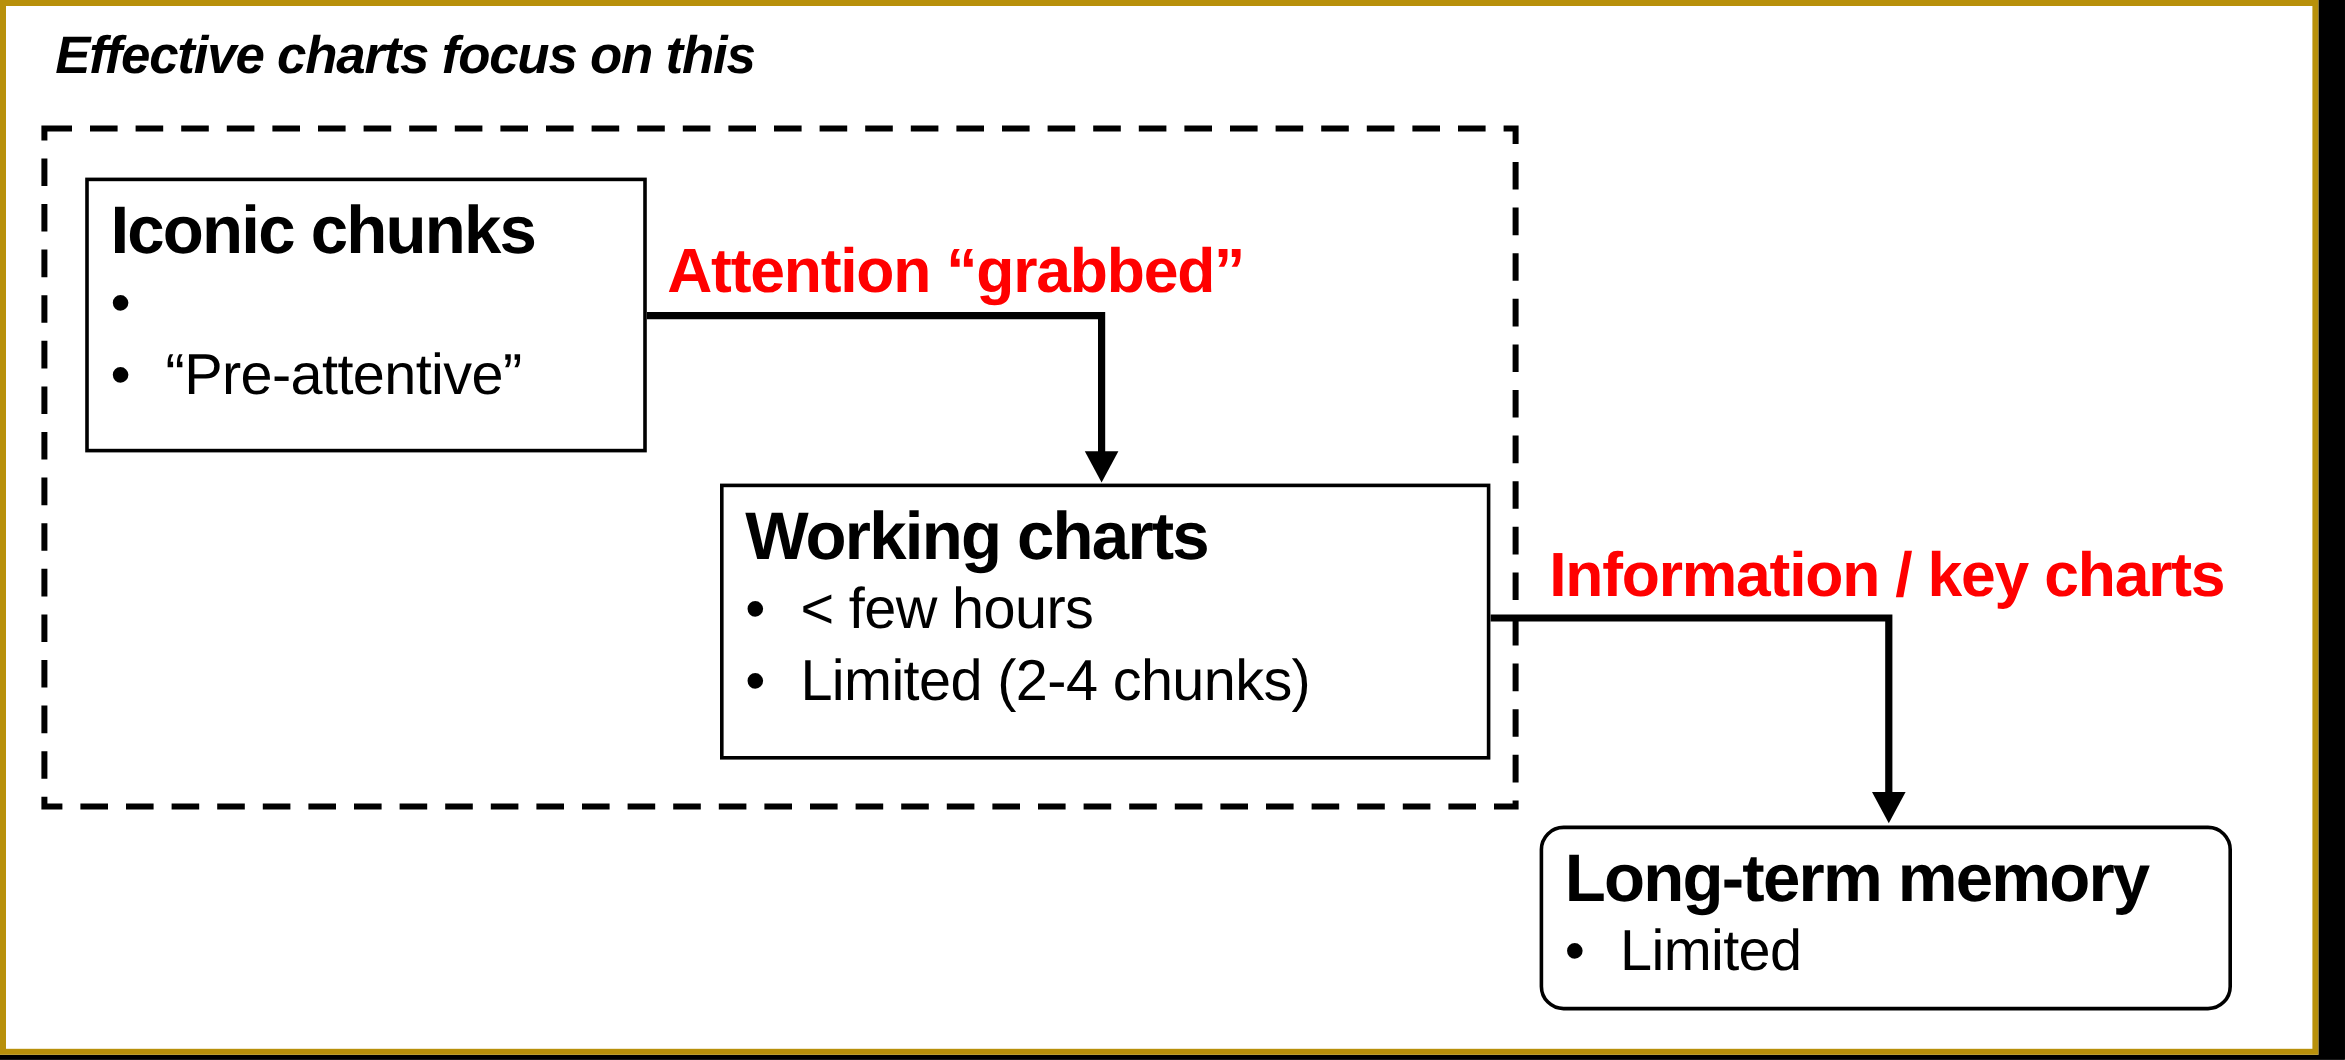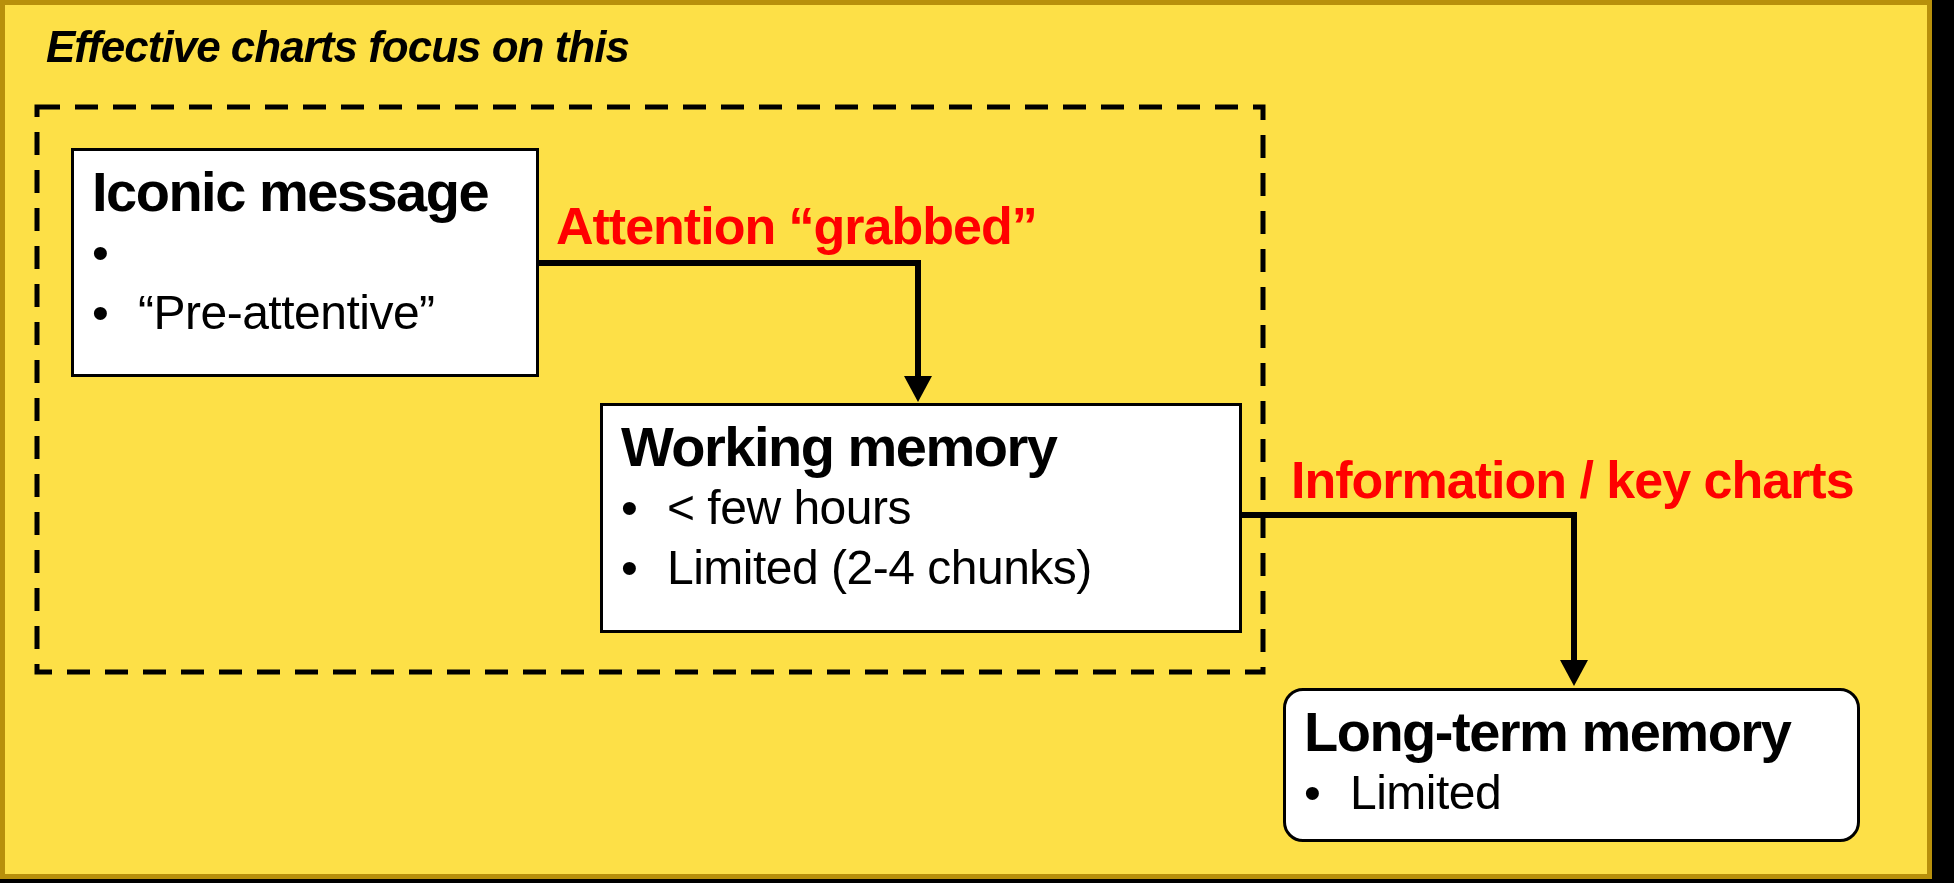--- a/index.html
+++ b/index.html
@@ -15,21 +15,21 @@
     width: 1954px;
     height: 883px;
     background: #000000;
     overflow: hidden;
   }
   .slide {
     position: absolute;
     left: 0; top: 0;
     width: 1932px;
     height: 879px;
-    background: #fde047;
+    background: #ffffff;
   }
   .gold-frame {
     position: absolute;
     left: 0; top: 0; right: 0; bottom: 0;
     border: 5px solid #B8900B;
     pointer-events: none;
     z-index: 10;
   }
   .slide-title {
     position: absolute;
@@ -97,34 +97,34 @@
 
     <svg class="connector-layer" width="1932" height="879" viewBox="0 0 1932 879">
       <rect x="37" y="107" width="1226" height="565" fill="none" stroke="#000000" stroke-width="5" stroke-dasharray="23 15"></rect>
       <polyline points="539,263 918,263 918,378" fill="none" stroke="#000000" stroke-width="6"></polyline>
       <polygon points="904,376 932,376 918,402" fill="#000000"></polygon>
       <polyline points="1242,515 1574,515 1574,662" fill="none" stroke="#000000" stroke-width="6"></polyline>
       <polygon points="1560,660 1588,660 1574,686" fill="#000000"></polygon>
     </svg>
 
     <div class="node node-iconic">
-      <div class="node-title">Iconic message</div>
+      <div class="node-title">Iconic chunks</div>
       <div class="bullet">
         <span class="bullet-marker">•</span>
       </div>
       <div class="bullet">
         <span class="bullet-marker">•</span>
         <span>“Pre-attentive”</span>
       </div>
     </div>
 
     <div class="arrow-label label-attention">Attention “grabbed”</div>
 
     <div class="node node-working">
-      <div class="node-title">Working memory</div>
+      <div class="node-title">Working charts</div>
       <div class="bullet">
         <span class="bullet-marker">•</span>
         <span>&lt; few hours</span>
       </div>
       <div class="bullet">
         <span class="bullet-marker">•</span>
         <span>Limited (2-4 chunks)</span>
       </div>
     </div>
 

